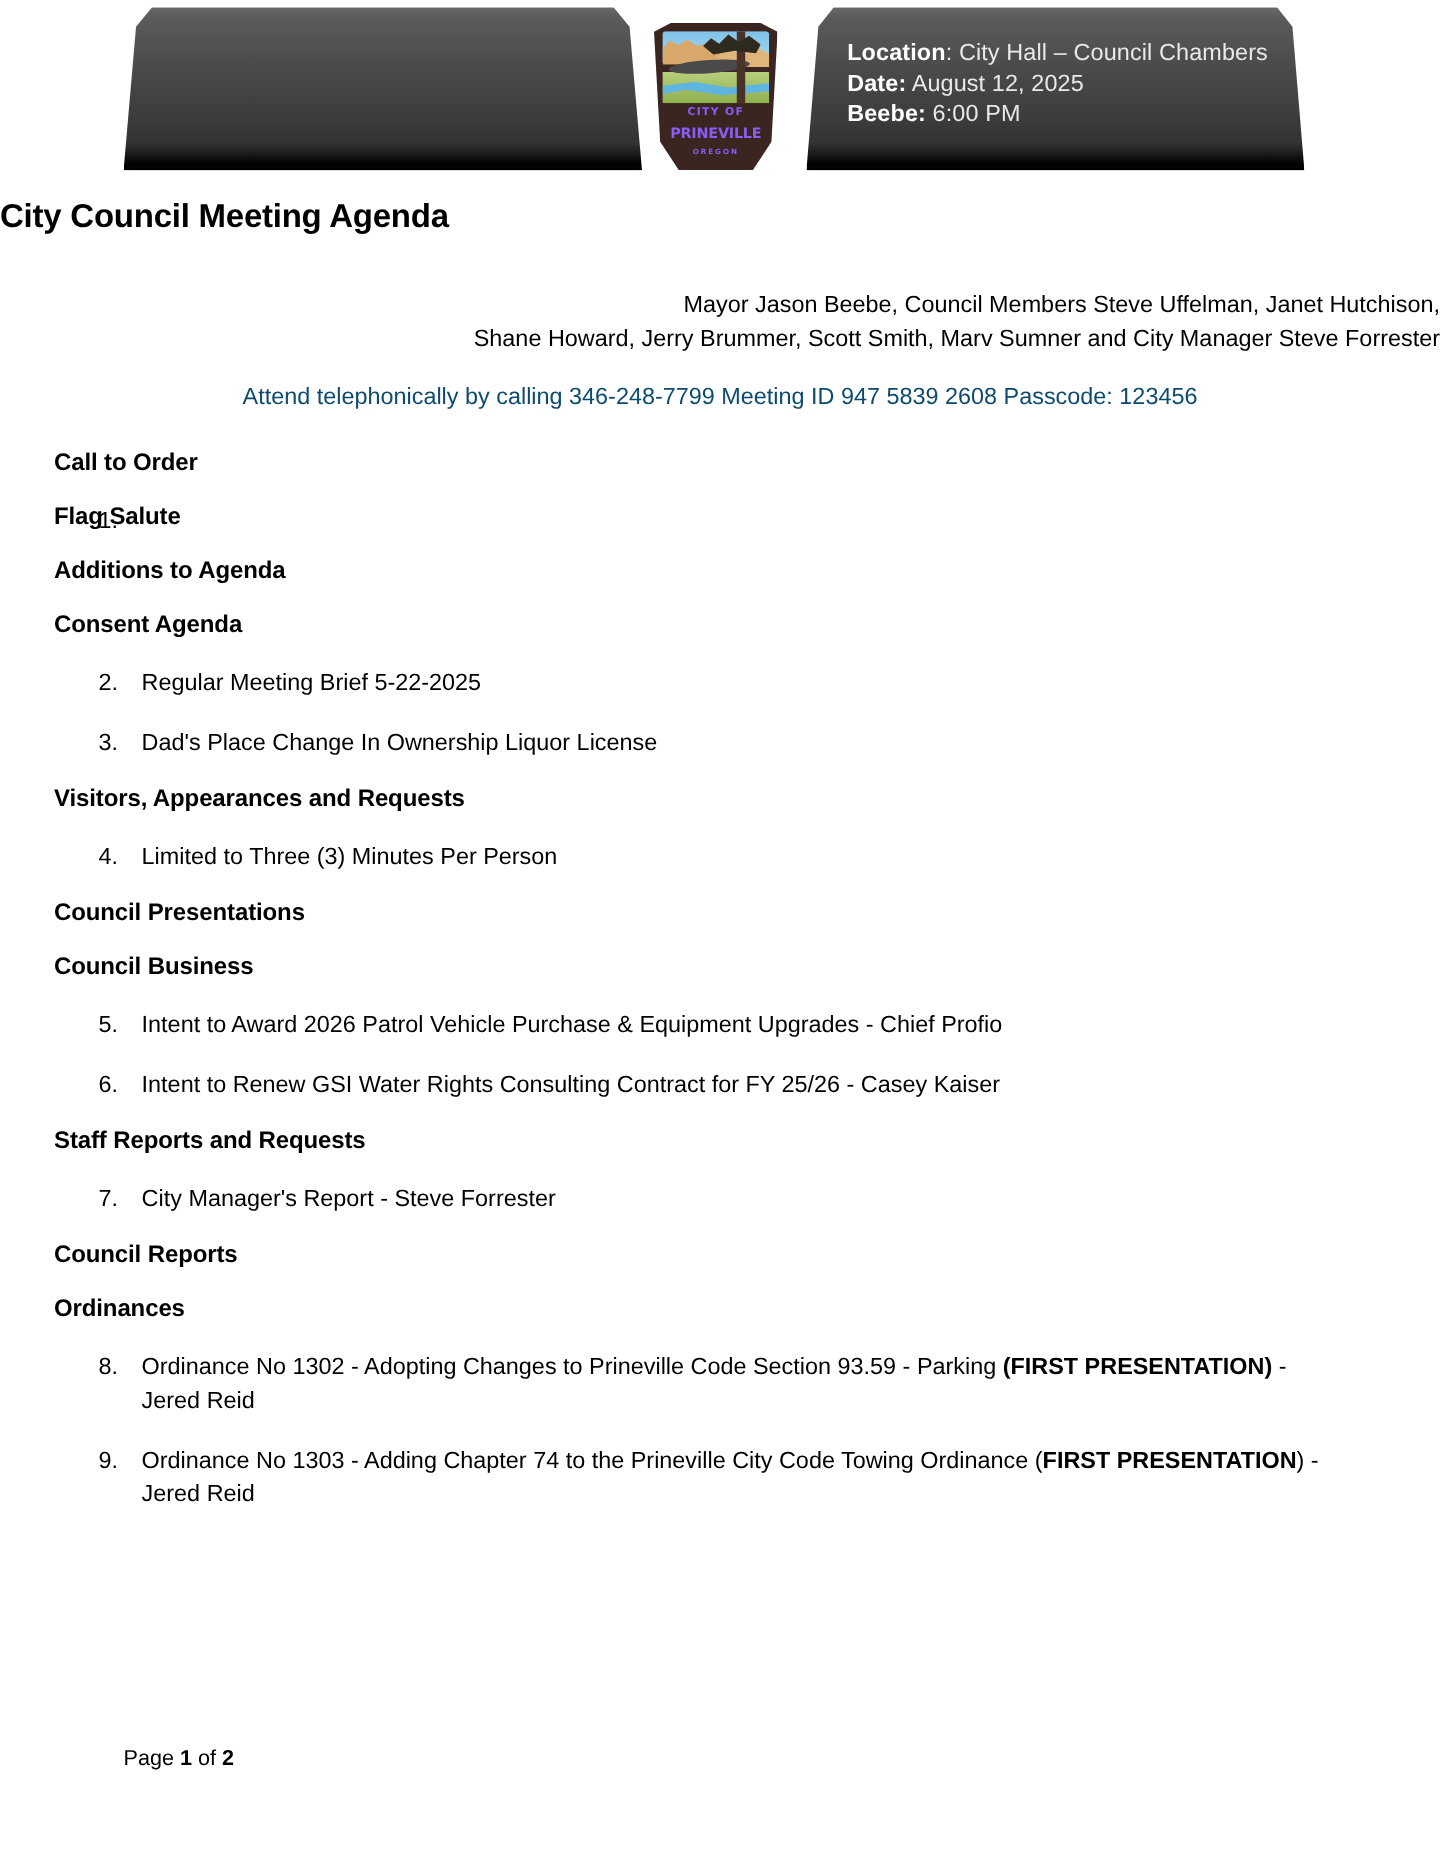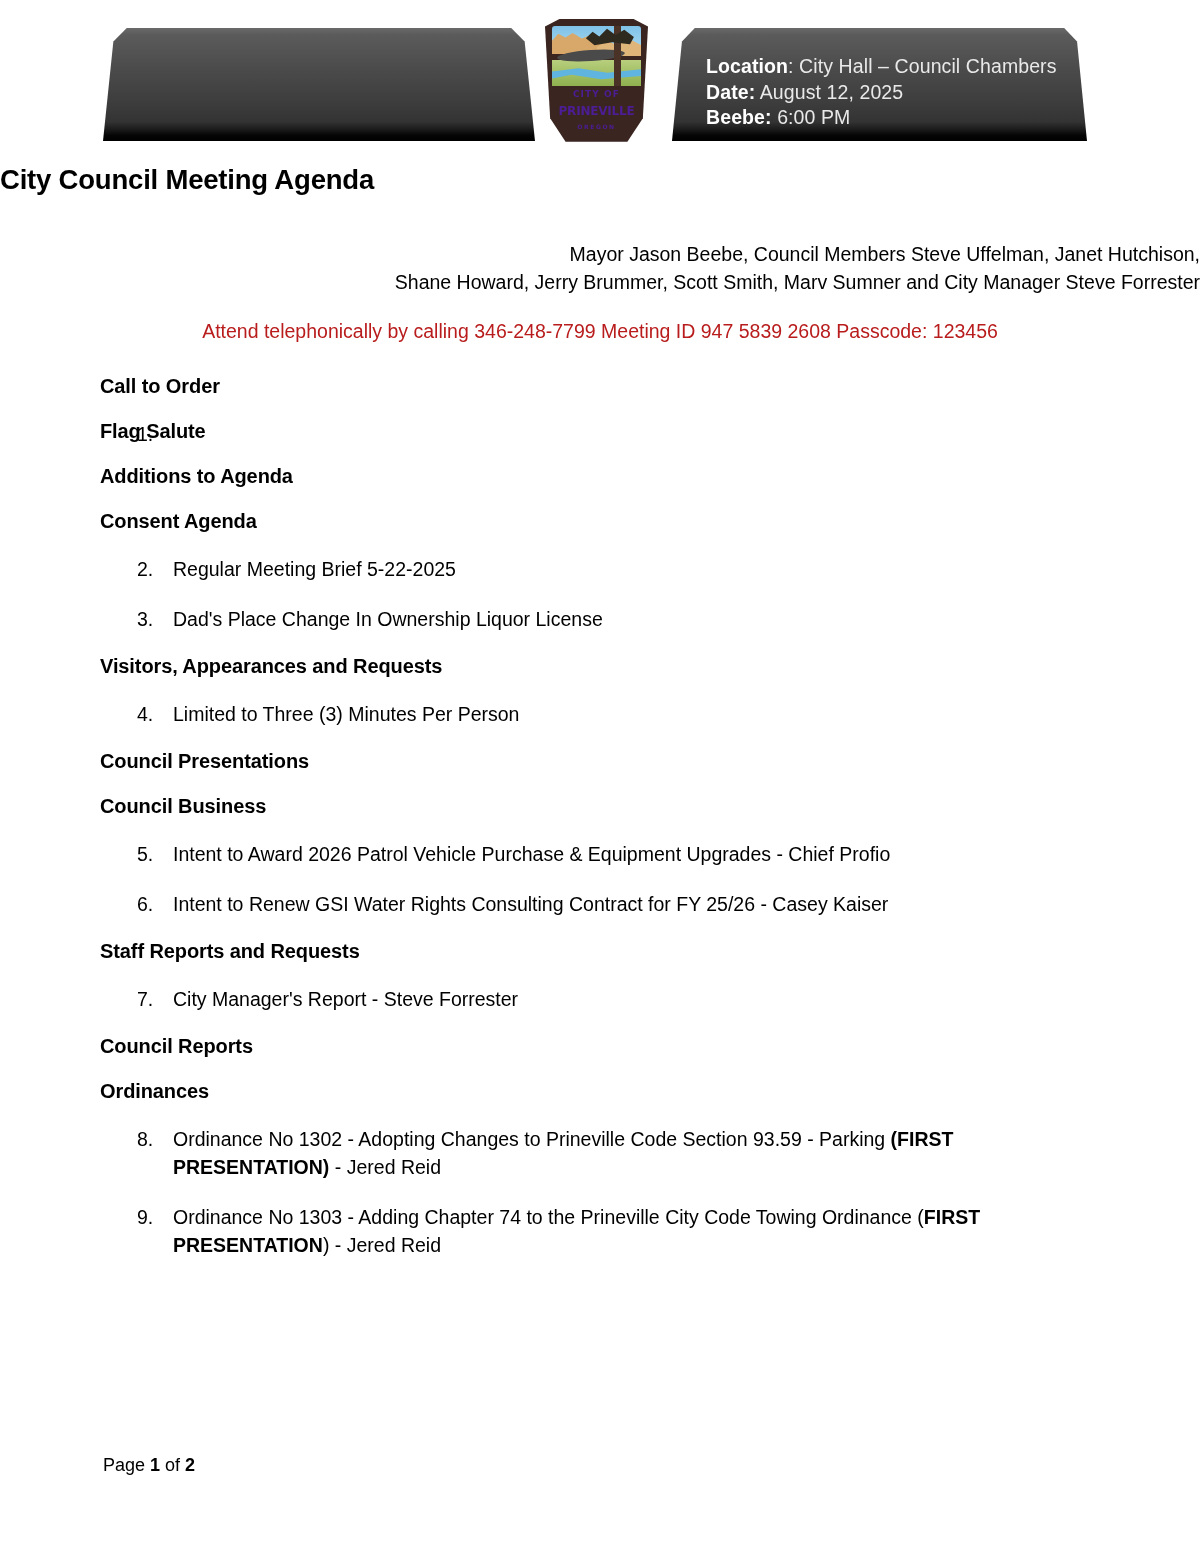--- a/index.html
+++ b/index.html
@@ -17,22 +17,22 @@
   }
 
   
   .header {
     position: relative;
     height: 150px;
   }
 
   .banner {
     position: absolute;
-    top: 28px;
-    height: 113px;
+    top: 6px;
+    height: 136px;
     background: linear-gradient(to bottom,
         #6a6a6a 0%,
         #5b5b5b 6%,
         #4a4a4a 38%,
         #3c3c3c 68%,
         #333333 83%,
         #1a1a1a 90%,
         #050505 95%,
         #000000 100%);
     -webkit-clip-path: polygon(2.4% 12%, 5.5% 0%, 94.5% 0%, 97.6% 12%, 100% 100%, 0% 100%);
@@ -101,21 +101,21 @@
   .badge .road  { position:absolute; left:6%; width:76%; top:24px; height:11px; background:#4a4a4a; border-radius:60%;
                   transform: rotate(-4deg); }
   .badge .trunk { position:absolute; right:22%; top:0; width:7px; height:60px; background:#4a3226; }
   .badge .canopy{ position:absolute; right:8%; top:-2px; width:54%; height:26px; background:#2f2a20;
                   -webkit-clip-path: polygon(0 55%, 14% 30%, 28% 48%, 44% 18%, 62% 42%, 80% 22%, 100% 50%, 92% 78%, 55% 70%, 18% 82%);
                   clip-path: polygon(0 55%, 14% 30%, 28% 48%, 44% 18%, 62% 42%, 80% 22%, 100% 50%, 92% 78%, 55% 70%, 18% 82%); }
   .badge .txt {
     position: absolute;
     left: 0; right: 0; top: 70px;
     text-align: center;
-    color: #4c1d95;
+    color: #8b5cf6;
     font-family: "DejaVu Sans", sans-serif;
   }
   .badge .t1 { font-size: 9px; font-weight: bold; letter-spacing: 1.1px; line-height: 11px; }
   .badge .t2 { font-size: 12px; font-weight: bold; letter-spacing: -0.2px; line-height: 20px; margin-top: 1px; }
   .badge .t3 { font-size: 6px; font-weight: bold; letter-spacing: 1.6px; line-height: 9px; margin-top: 1px; }
 
   
   .doc-title {
     text-align: left;
     font-size: 27.5px;
@@ -127,29 +127,29 @@
   .attendees {
     text-align: right;
     font-size: 19.5px;
     line-height: 28px;
     margin-top: 44px;
   }
 
   .phone-line {
     text-align: center;
     font-size: 19.5px;
-    color: #b91c1c;
+    color: #0c4a6e;
     margin-top: 24px;
     font-weight: 500;
   }
 
   
   .body-wrap {
     margin-top: 32px;
-    padding-left: 100px;
+    padding-left: 45px;
     padding-right: 100px;
   }
 
   .section-heading {
     font-size: 20px;
     font-weight: bold;
     letter-spacing: -0.1px;
     margin: 0 0 0 0;
     padding: 0;
   }

